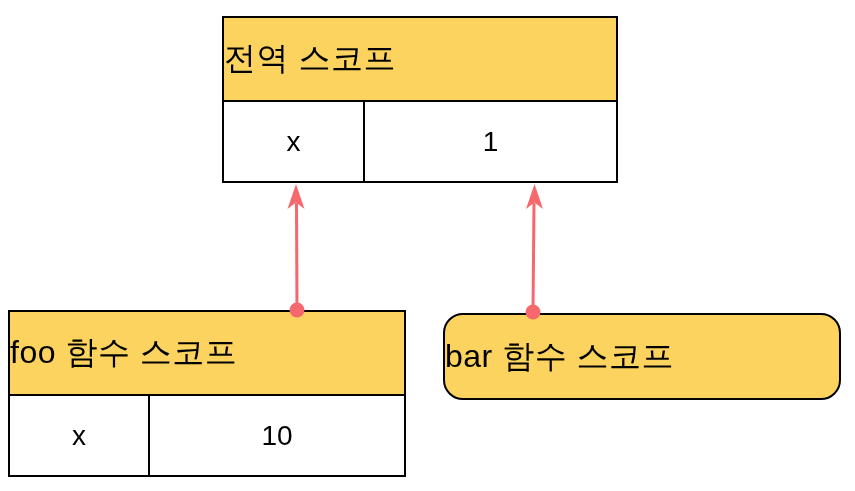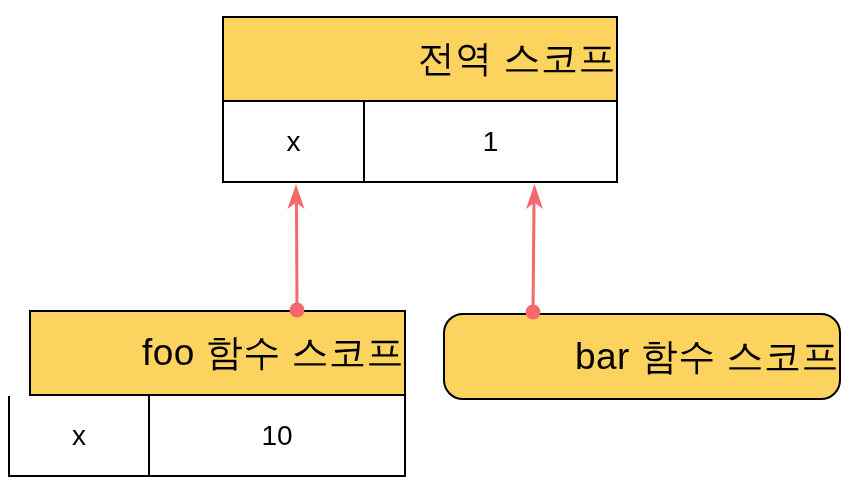--- a/index.html
+++ b/index.html
@@ -18,22 +18,22 @@
   .scope-table {
     position: absolute;
     box-sizing: border-box;
   }
   .scope-header {
     box-sizing: border-box;
     background: var(--box-fill, #FCD35E);
     border: 2px solid var(--box-border, #000000);
     display: flex;
     align-items: center;
-    justify-content: flex-end;
-    font-size: 37px;
+    justify-content: flex-start;
+    font-size: 32px;
     color: var(--text, #000000);
     letter-spacing: 0.5px;
   }
   .scope-row {
     display: flex;
     box-sizing: border-box;
   }
   .cell {
     box-sizing: border-box;
     background: #ffffff;
@@ -49,21 +49,21 @@
     border-left: none;
     flex: 1;
   }
   
   .global-table { left: 222px; top: 16px; width: 396px; }
   .global-table .scope-header { height: 86px; }
   .global-table .scope-row { height: 81px; }
   .global-table .cell.name { width: 143px; }
   
   .foo-table { left: 8px; top: 310px; width: 398px; }
-  .foo-table .scope-header { height: 86px; margin-left: 21px; }
+  .foo-table .scope-header { height: 86px; }
   .foo-table .scope-row { height: 81px; }
   .foo-table .cell.name { width: 142px; }
   
   .bar-box {
     position: absolute;
     left: 443px;
     top: 313px;
     width: 398px;
     height: 87px;
     border-radius: 20px;

